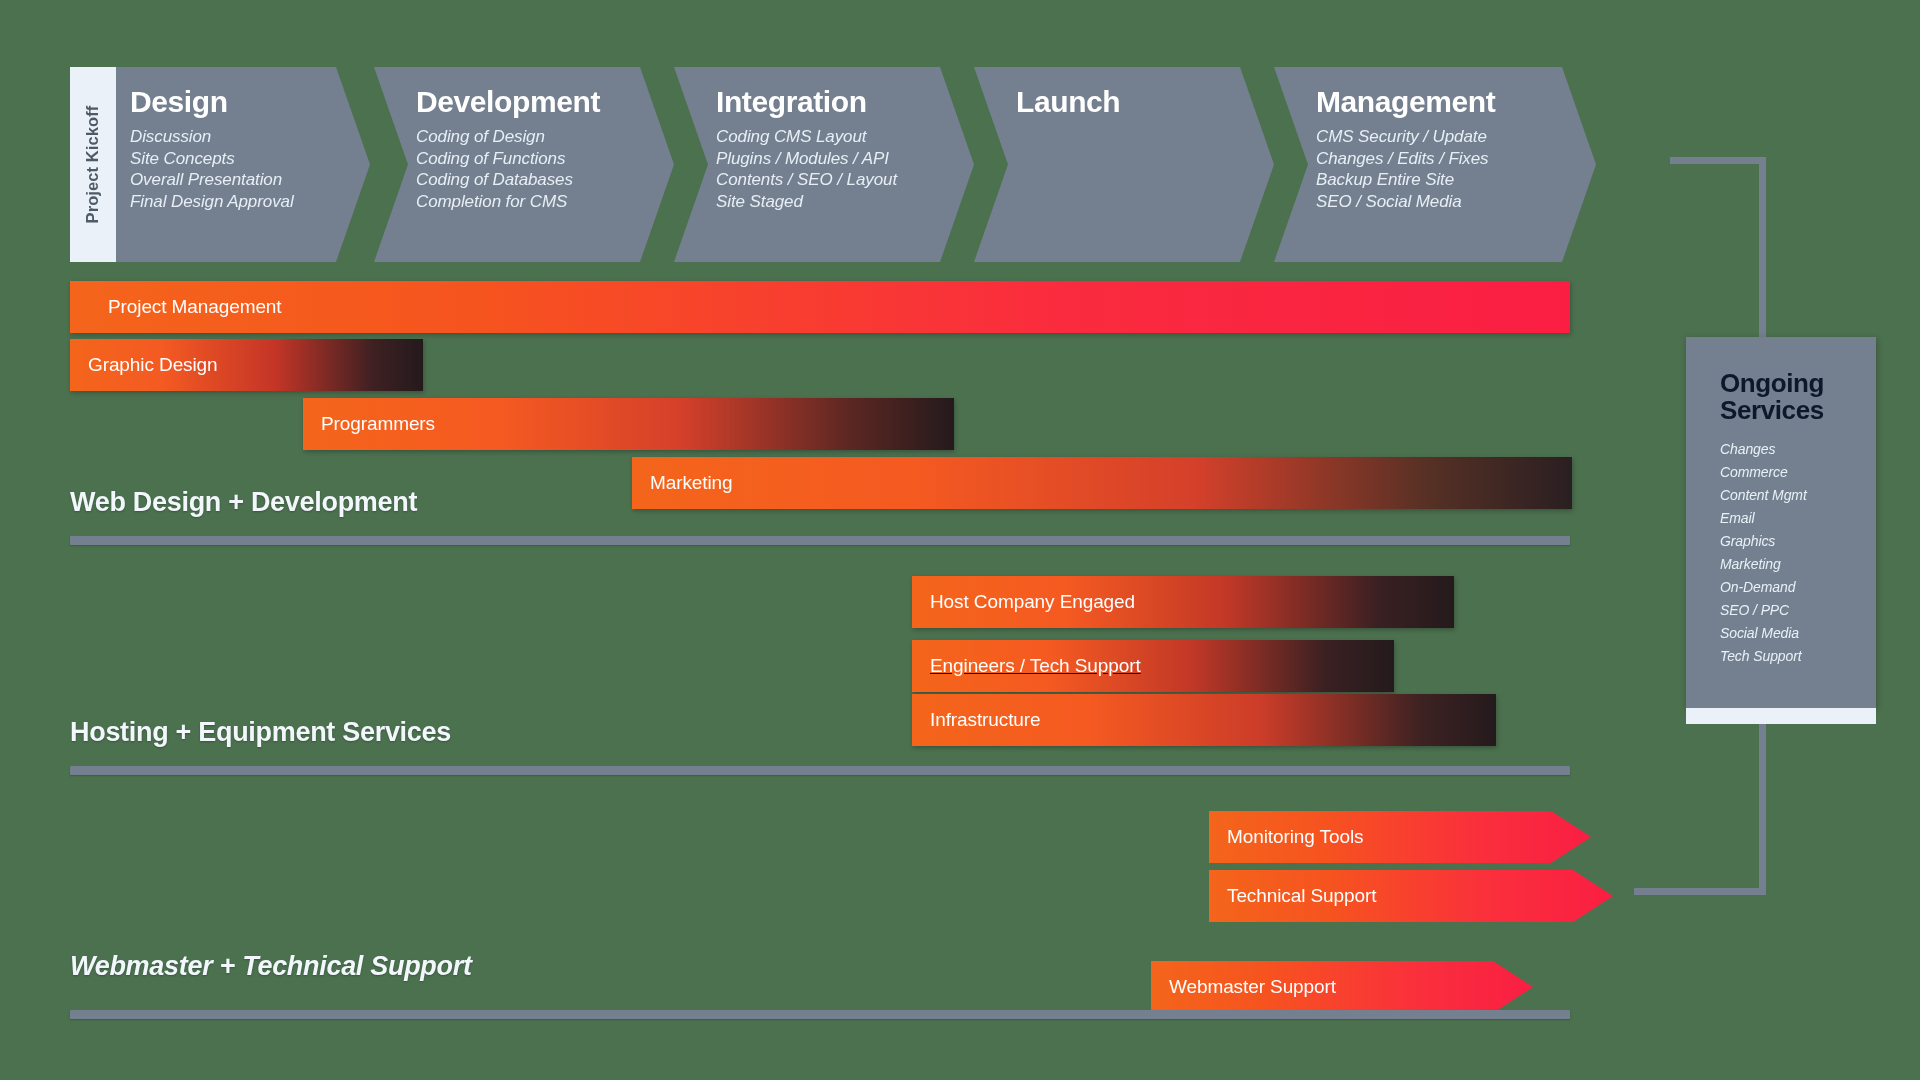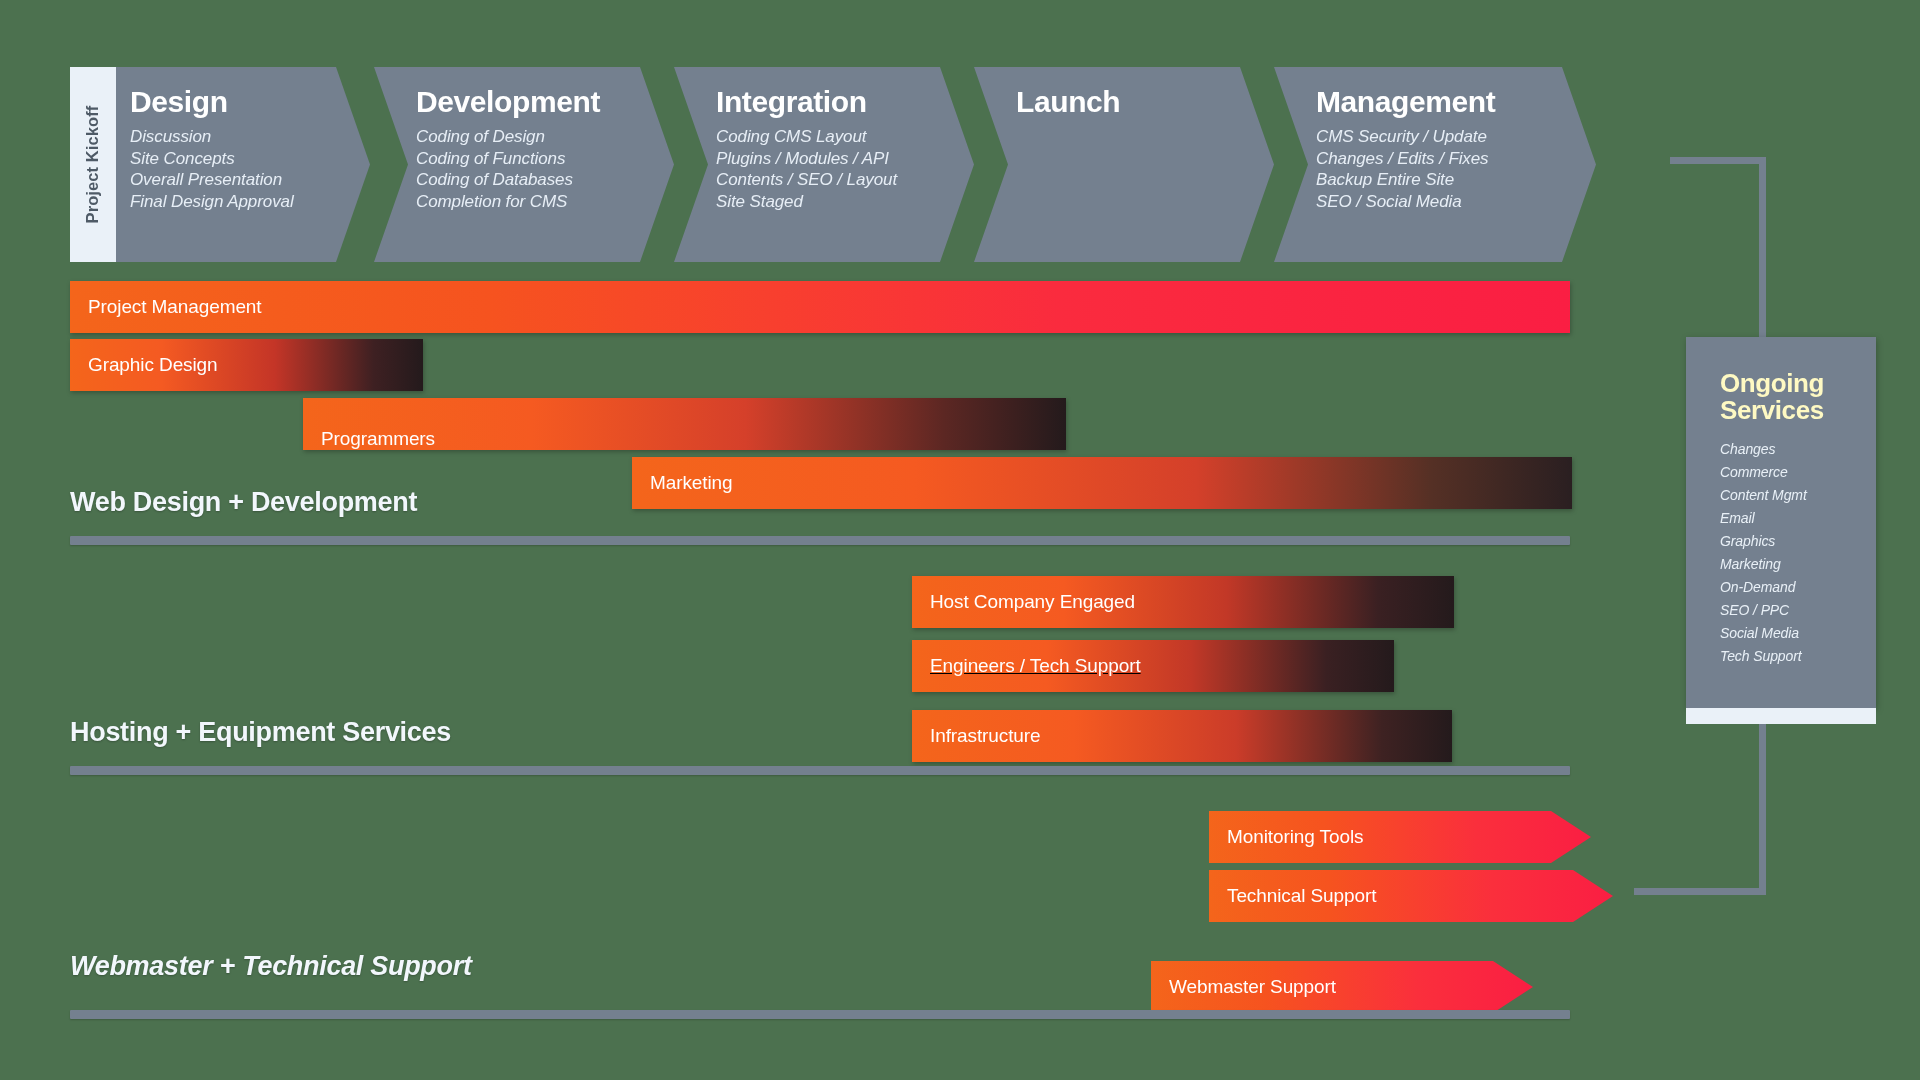--- a/index.html
+++ b/index.html
@@ -78,21 +78,21 @@
     clip-path:polygon(0 0, calc(100% - 40px) 0, 100% 50%, calc(100% - 40px) 100%, 0 100%);
   }
 
   
   .ongoing{
     position:absolute;
     background:#74808F;
     filter:drop-shadow(1px 2px 3px rgba(0,0,0,.25));
   }
   .ongoing-title{
-    font-size:26px;font-weight:bold;color:#fef9c3;
+    font-size:26px;font-weight:bold;color:#0f172a;
     line-height:27px;letter-spacing:-0.4px;
     margin:0;padding:0;
   }
   .ongoing-list{list-style:none;margin:14px 0 0 0;padding:0;}
   .ongoing-list li{
     font-size:14px;font-style:italic;color:#E9F0F7;
     line-height:23px;white-space:nowrap;letter-spacing:-0.1px;
   }
   .ongoing-foot{
     position:absolute;background:#EAF1F8;
@@ -190,31 +190,31 @@
         <li>Social Media</li>
         <li>Tech Support</li>
       </ul>
     </div>
   </div>
   <div class="ongoing-foot" style="left:1686px;top:708px;width:190px;height:16px;"></div>
 
   <div class="group">
 
     <div class="bar" style="left:70px;top:281px;width:1500px;
-                background:linear-gradient(90deg,#F4651B 0%,#F6531F 28%,#FA2B3E 66%,#FA1E43 100%);">
+                background:linear-gradient(90deg,#F4651B 0%,#F6531F 28%,#FA2B3E 66%,#FA1E43 100%);padding-left:20px;">
       <span>Project Management</span>
     </div>
 
     <div class="bar" style="left:70px;top:339px;width:353px;
                 background:linear-gradient(90deg,#F4651B 0%,#F45A22 26%,#C43527 58%,#3E2022 86%,#241A1C 100%);">
       <span>Graphic Design</span>
     </div>
 
-    <div class="bar" style="left:303px;top:398px;width:763px;
-                background:linear-gradient(90deg,#F4651B 0%,#F55A21 30%,#D5402A 58%,#5C2723 84%,#241A1C 100%);align-items:flex-end;">
+    <div class="bar" style="left:303px;top:398px;width:651px;
+                background:linear-gradient(90deg,#F4651B 0%,#F55A21 30%,#D5402A 58%,#5C2723 84%,#241A1C 100%);">
       <span>Programmers</span>
     </div>
 
     <div class="bar" style="left:632px;top:457px;width:940px;
                 background:linear-gradient(90deg,#F4651B 0%,#F55A21 30%,#D4402A 60%,#553025 85%,#2A1F21 100%);">
       <span>Marketing</span>
     </div>
 
     <div class="group-label" style="left:70px;top:487px;">Web Design + Development</div>
 
@@ -226,22 +226,22 @@
     <div class="bar" style="left:912px;top:576px;width:542px;
                 background:linear-gradient(90deg,#F4651B 0%,#F55A21 28%,#C23827 58%,#3A2022 86%,#241A1C 100%);">
       <span>Host Company Engaged</span>
     </div>
 
     <div class="bar" style="left:912px;top:640px;width:482px;
                 background:linear-gradient(90deg,#F4651B 0%,#F55A21 28%,#C23827 58%,#3A2022 86%,#241A1C 100%);text-decoration:underline;">
       <span>Engineers / Tech Support</span>
     </div>
 
-    <div class="bar" style="left:912px;top:694px;width:540px;
-                background:linear-gradient(90deg,#F4651B 0%,#F55A21 30%,#CB3C29 60%,#3E2222 87%,#241A1C 100%);margin-top:16px;">
+    <div class="bar" style="left:912px;top:694px;width:584px;
+                background:linear-gradient(90deg,#F4651B 0%,#F55A21 30%,#CB3C29 60%,#3E2222 87%,#241A1C 100%);">
       <span>Infrastructure</span>
     </div>
 
     <div class="group-label" style="left:70px;top:717px;">Hosting + Equipment Services</div>
 
     <div class="divider" style="left:70px;top:766px;width:1500px;"></div>
   </div>
 
   <div class="group">
 

